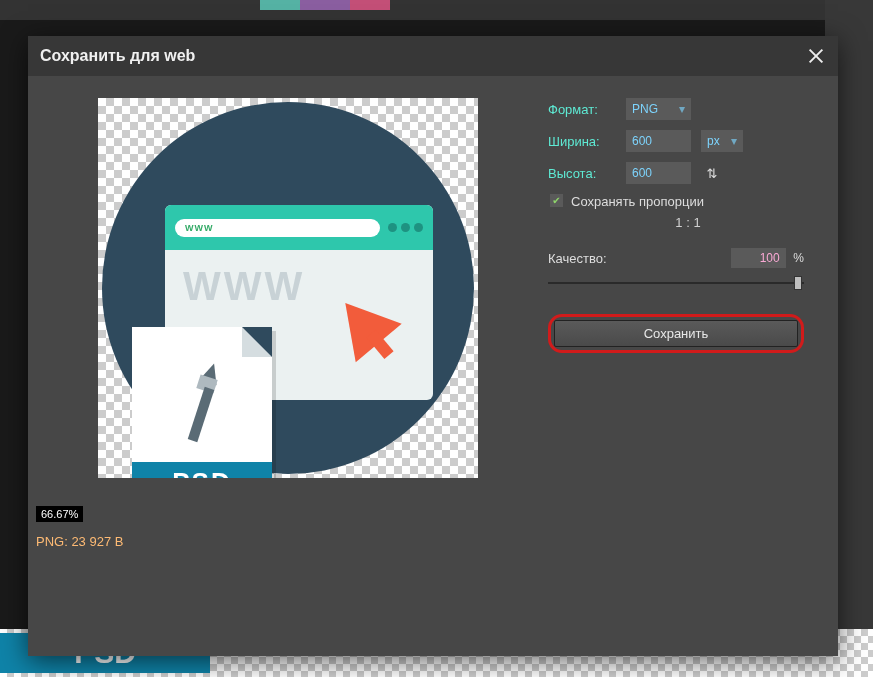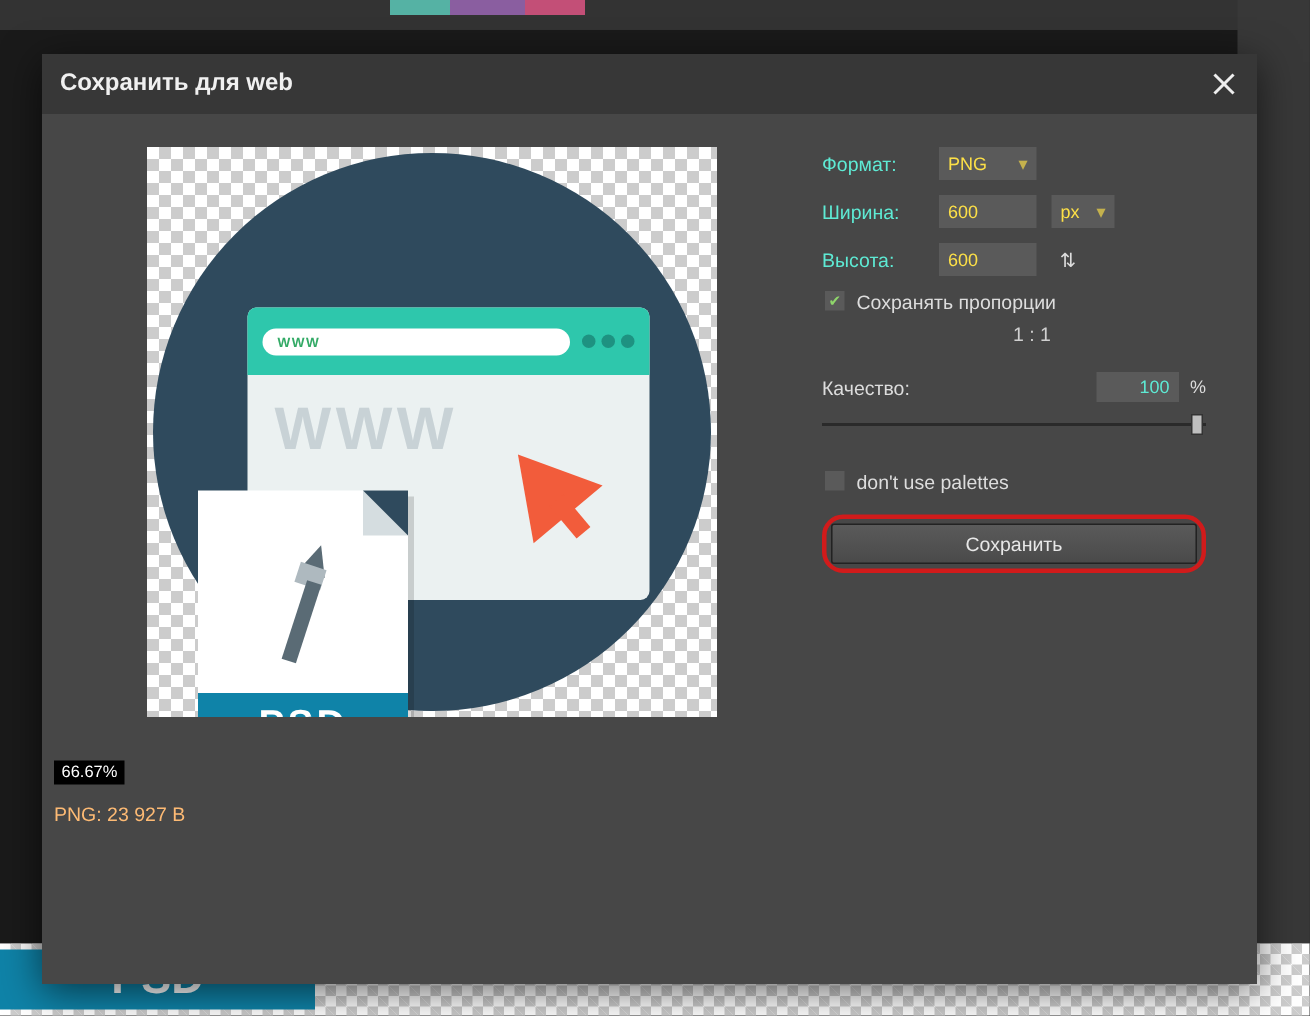--- a/index.html
+++ b/index.html
@@ -240,21 +240,21 @@
 }
 .row {
   display: flex;
   align-items: center;
   gap: 10px;
   margin-bottom: 10px;
 }
 .lbl { width: 68px; color: #5eead4; font-size: 13px; }
 .select, .num-input {
   background: #5a5a5a;
-  color: #fde047;
+  color: #7dd3fc;
   border: none;
   height: 22px;
   font-size: 12px;
   padding: 0 6px;
 }
 .select { width: 65px; display: inline-flex; align-items: center; justify-content: space-between; cursor: pointer; }
 .select::after { content: '▾'; opacity: .65; }
 .num-input { width: 65px; text-align: left; }
 .unit-select { width: 42px; }
 .swap {
@@ -269,21 +269,21 @@
   background: #5a5a5a;
   display: inline-flex; align-items: center; justify-content: center;
   cursor: pointer;
   font-size: 10px;
 }
 .checkbox.checked::after { content: '✔'; color: #8fd66b; }
 .ratio { margin: 4px 0 18px 24px; color: #d0d0d0; font-size: 13px; text-align: center; }
 .quality-row { display: flex; justify-content: space-between; align-items: center; margin-bottom: 6px; }
 .q-val {
   background: #5a5a5a;
-  color: #5eead4;
+  color: #f9a8d4;
   width: 55px;
   height: 20px;
   text-align: right;
   padding-right: 6px;
   font-size: 12px;
   display: inline-flex; align-items: center; justify-content: flex-end;
 }
 .pct { margin-left: 4px; color: #ddd; font-size: 12px; }
 .slider {
   position: relative;
@@ -441,23 +441,19 @@
         <span>
           <span class="q-val">100</span>
           <span class="pct">%</span>
         </span>
       </div>
       <div class="slider">
         <div class="slider-track"></div>
         <div class="slider-thumb"></div>
       </div>
 
-      <div class="check-row">
-        <span class="checkbox"></span>
-        <span>don't use palettes</span>
-      </div>
 
       <div class="save-wrap">
         <button class="save-btn">Сохранить</button>
       </div>
     </div>
   </div>
 </div>
 
 </body></html>

